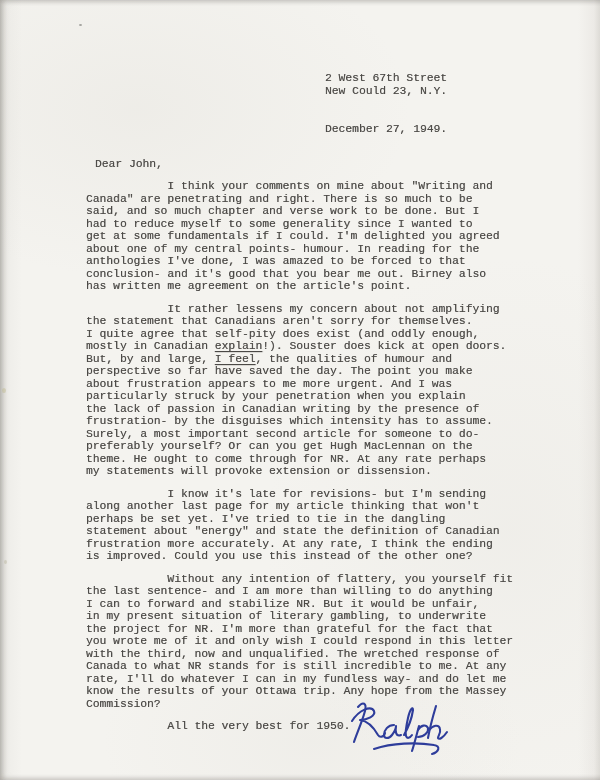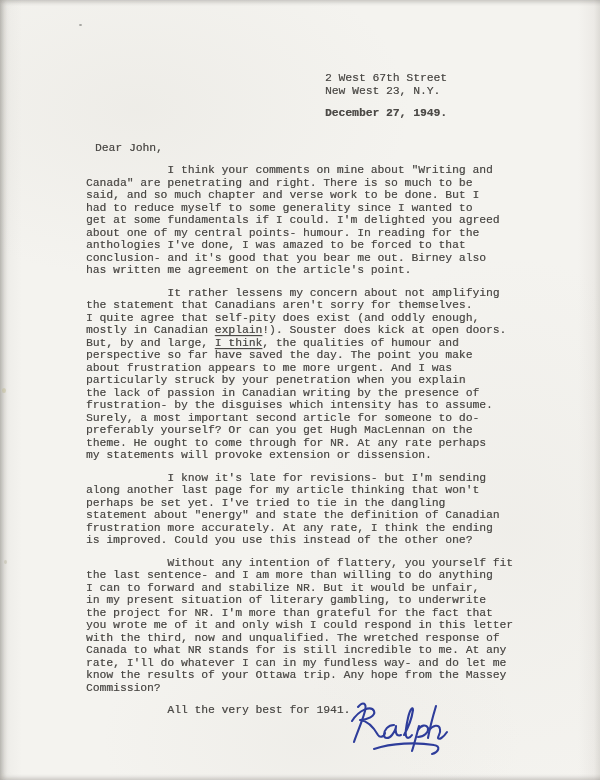--- a/index.html
+++ b/index.html
@@ -25,21 +25,21 @@
     padding-left: 24px;
   }
   .content {
     position:absolute; left:86px; top:72px; width:480px;
     font-family:"Liberation Mono","DejaVu Sans Mono",monospace;
     font-size:11.3px; line-height:12.5px;
     color:#4b4946;
     text-shadow:0.3px 0.3px 0.6px rgba(75,73,70,0.55);
   }
   .addr { margin-left:239px; }
-  .date { margin-left:239px; margin-top:10px;font-weight:bold; }
+  .date { margin-left:239px; margin-top:26px; }
   .salutation { margin-top:22px; margin-left:9px; white-space:pre; }
   .para { margin:10px 0 0 0; white-space:pre-wrap; }
   .closing { margin-top:10px; white-space:pre; }
   .u { text-decoration:underline; text-underline-offset:2px; }
   .signature { position:absolute; left:344px; top:697px; width:124px; height:62px; }
   .speck { position:absolute; border-radius:50%; }
   .speck1 { left:79px; top:24px; width:3px; height:2px; background:rgba(100,98,94,0.55); }
   .speck2 { left:2px; top:388px; width:4px; height:5px; background:rgba(190,185,140,0.45); }
   .speck3 { left:4px; top:560px; width:3px; height:4px; background:rgba(180,176,150,0.40); }
 </style>
@@ -48,38 +48,38 @@
 
 <div class="page">
 
   <div class="speck speck1"></div>
   <div class="speck speck2"></div>
   <div class="speck speck3"></div>
 
   <div class="content">
     <div class="addr">
       <div>2 West 67th Street</div>
-      <div>New West 23, N.Y.</div>
+      <div>New Could 23, N.Y.</div>
     </div>
     <div class="date">December 27, 1949.</div>
     <div class="salutation">Dear John,</div>
     <p class="para">            I think your comments on mine about "Writing and
 Canada" are penetrating and right. There is so much to be
 said, and so much chapter and verse work to be done. But I
 had to reduce myself to some generality since I wanted to
 get at some fundamentals if I could. I'm delighted you agreed
 about one of my central points- humour. In reading for the
 anthologies I've done, I was amazed to be forced to that
 conclusion- and it's good that you bear me out. Birney also
 has written me agreement on the article's point.</p>
     <p class="para"><span>            It rather lessens my concern about not amplifying
 the statement that Canadians aren't sorry for themselves.
 I quite agree that self-pity does exist (and oddly enough,
 mostly in Canadian </span><span class="u">explain</span><span>!). Souster does kick at open doors.
-But, by and large, </span><span class="u">I think</span><span>, the qualities of humour and
+But, by and large, </span><span class="u">I feel</span><span>, the qualities of humour and
 perspective so far have saved the day. The point you make
 about frustration appears to me more urgent. And I was
 particularly struck by your penetration when you explain
 the lack of passion in Canadian writing by the presence of
 frustration- by the disguises which intensity has to assume.
 Surely, a most important second article for someone to do-
 preferably yourself? Or can you get Hugh MacLennan on the
 theme. He ought to come through for NR. At any rate perhaps
 my statements will provoke extension or dissension.</span></p>
     <p class="para">            I know it's late for revisions- but I'm sending
@@ -92,21 +92,21 @@
 the last sentence- and I am more than willing to do anything
 I can to forward and stabilize NR. But it would be unfair,
 in my present situation of literary gambling, to underwrite
 the project for NR. I'm more than grateful for the fact that
 you wrote me of it and only wish I could respond in this letter
 with the third, now and unqualified. The wretched response of
 Canada to what NR stands for is still incredible to me. At any
 rate, I'll do whatever I can in my fundless way- and do let me
 know the results of your Ottawa trip. Any hope from the Massey
 Commission?</p>
-    <div class="closing">            All the very best for 1941.</div>
+    <div class="closing">            All the very best for 1950.</div>
   </div>
 
   <div class="signature" role="img" aria-label="Ralph">
     <svg width="124" height="62" viewBox="0 0 124 62" aria-hidden="true">
       <g fill="none" stroke="#2e3d9b" stroke-width="2.1" stroke-linecap="round" stroke-linejoin="round">
         <path d="M14 10 C19 4 23 6 21 14 C18 25 13 36 10 45"></path>
         <path d="M8 24 C15 13 27 8 30 14 C32 19 23 23 16 23 C24 24 30 31 34 38 C36 41 40 40 41 36"></path>
         <path d="M50 28 C44 28 40 33 40 38 C40 42 45 42 48 38 C51 34 52 30 52 29 C51 35 52 40 57 38"></path>
         <path d="M60 38 C64 31 68 20 69 13 C69 9 66 12 64 21 C62 30 61 36 62 39 C63 42 66 41 68 38"></path>
         <path d="M75 29 C72 40 70 48 68 54"></path>

